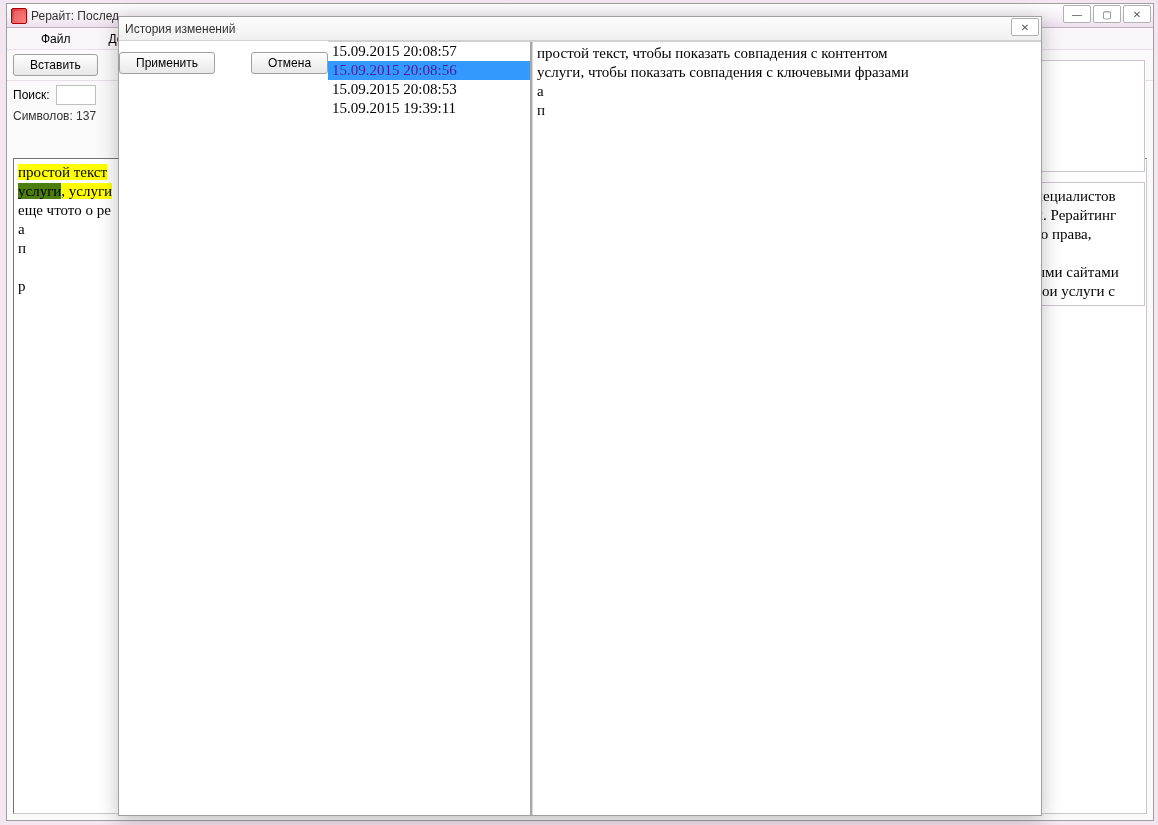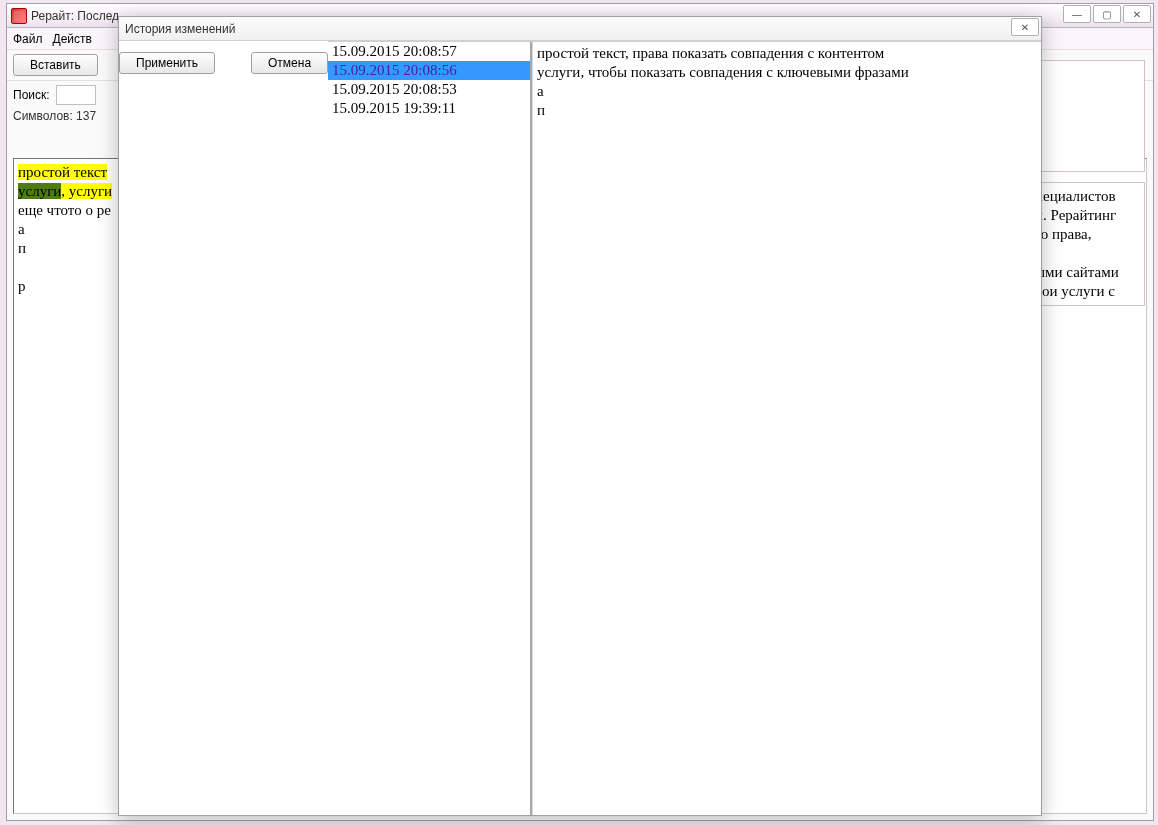--- a/index.html
+++ b/index.html
@@ -57,21 +57,21 @@
   }
   .menubar {
     height: 22px;
     display: flex;
     align-items: center;
     padding: 0 6px;
     gap: 10px;
     background: #faf6fa;
     border-bottom: 1px solid #e8dde8;
   }
-  .menubar span { cursor: pointer; }
+  .menubar span { cursor: pointer; margin-left: 28px; }
   .toolbar {
     padding: 4px 6px;
     border-bottom: 1px solid #e8dde8;
   }
   .btn {
     display: inline-flex;
     align-items: center;
     justify-content: center;
     height: 22px;
     padding: 0 16px;
@@ -246,20 +246,20 @@
       <div class="btn">Отмена</div>
     </div>
     <div class="split">
       <div class="history-list" id="history-list">
           <div class="row">15.09.2015 20:08:57</div>
           <div class="row selected">15.09.2015 20:08:56</div>
           <div class="row">15.09.2015 20:08:53</div>
           <div class="row">15.09.2015 19:39:11</div>
         </div>
       <div class="preview" id="preview">
-          <div>простой текст, права показать совпадения с контентом</div>
+          <div>простой текст, чтобы показать совпадения с контентом</div>
           <div>услуги, чтобы показать совпадения с ключевыми фразами</div>
           <div>а</div>
           <div>п</div>
         </div>
     </div>
   </div>
 </div>
 
 </body></html>

